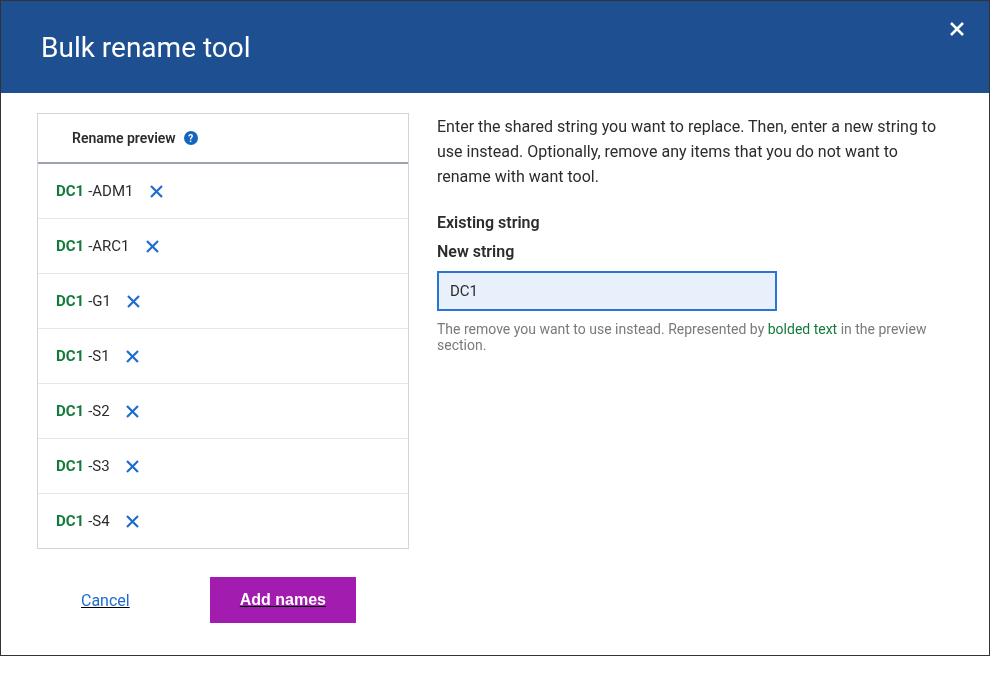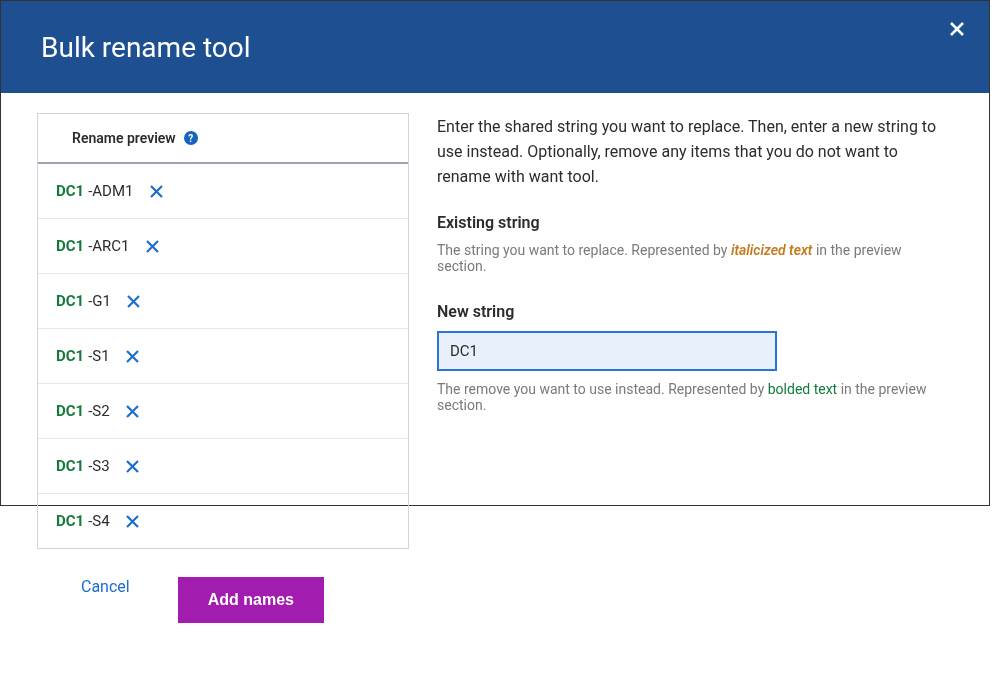--- a/index.html
+++ b/index.html
@@ -9,21 +9,21 @@
     }
     body {
       font-family: -apple-system, BlinkMacSystemFont, "Segoe UI", Roboto, Helvetica, Arial, sans-serif;
       background: #fff;
       width: 992px;
       height: 682px;
       overflow: hidden;
     }
     .modal {
       width: 990px;
-      height: 506px;
+      height: 656px;
       border: 1px solid #333;
       position: relative;
       background: #fff;
     }
     .header {
       background: #1d4f91;
       height: 92px;
       position: relative;
       display: flex;
       align-items: center;
@@ -114,24 +114,25 @@
       display: inline-flex;
       align-items: center;
       justify-content: center;
     }
     .remove-x svg {
       stroke: #1d6bd0;
       stroke-width: 2.2;
     }
     .actions {
       display: flex;
-      align-items: flex-start;
-      gap: 48px;
+      align-items: center;
+      gap: 80px;
       margin-top: 28px;
       padding-left: 44px;
+      text-decoration: underline;
     }
     .cancel-link {
       color: #1d6bd0;
       font-size: 16px;
       cursor: pointer;
     }
     .add-btn {
       background: #a21caf;
       color: #fff;
       font-size: 16px;
@@ -284,23 +285,20 @@
       <div class="actions">
         <span class="cancel-link">Cancel</span>
         <button class="add-btn">Add names</button>
       </div>
     </div>
 
     <div class="right-panel">
       <p class="instructions">Enter the shared string you want to replace. Then, enter a new string to use instead. Optionally, remove any items that you do not want to rename with want tool.</p>
 
       <div class="field-label">Existing string</div>
-      <div class="hint">
-        <span>The string you want to replace. Represented by </span><span class="hint-italic">italicized text</span><span> in the preview section.</span>
-      </div>
 
       <div class="field-label">New string</div>
       <input type="text" class="text-input focused" value="DC1" style="">
       <div class="hint">
         <span>The remove you want to use instead. Represented by </span><span class="hint-bold">bolded text</span><span> in the preview section.</span>
       </div>
     </div>
   </div>
 </div>
 

